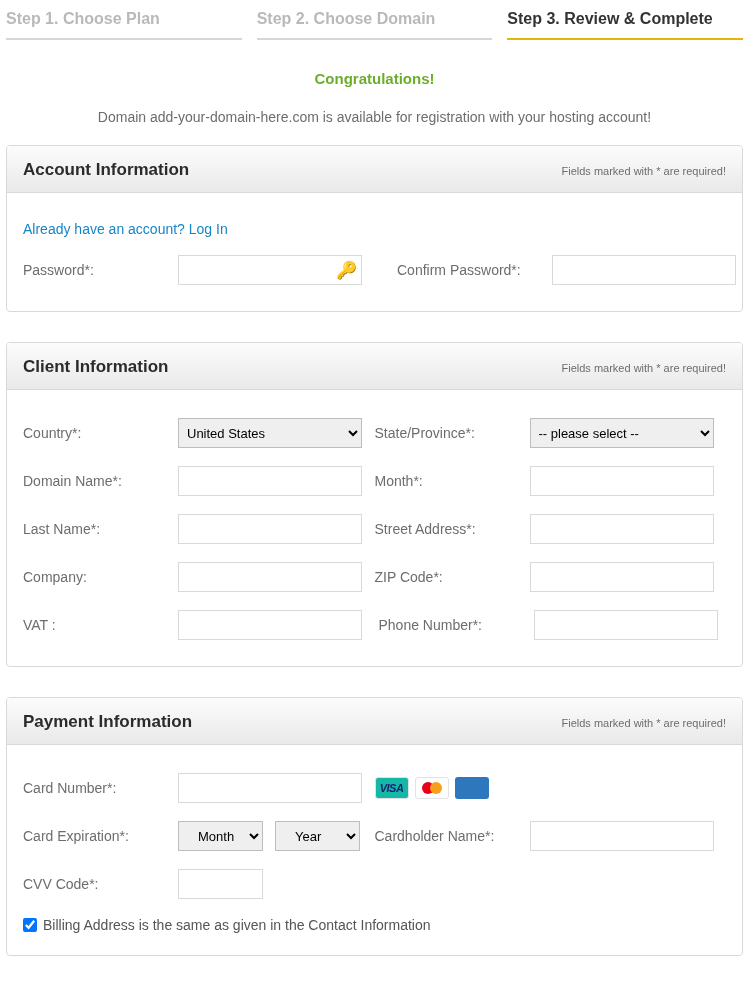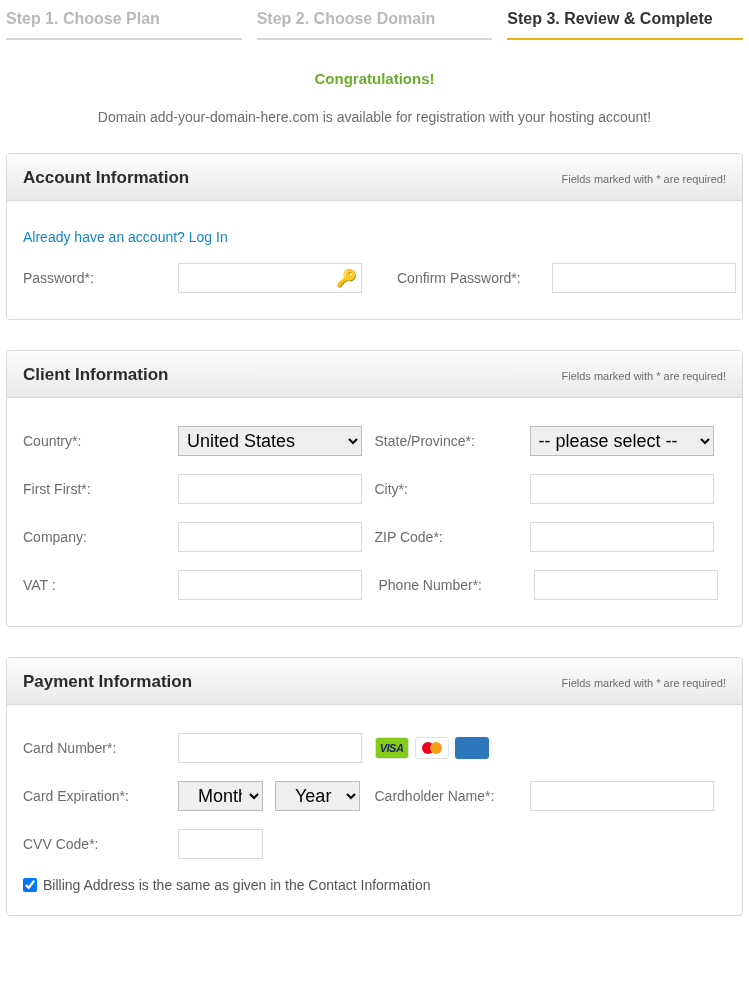--- a/index.html
+++ b/index.html
@@ -3,41 +3,41 @@
 <meta charset="utf-8">
 <style>
   *{box-sizing:border-box;margin:0;padding:0;}
   body{font-family:"Segoe UI",Arial,sans-serif;background:#fff;color:#333;width:749px;}
   .steps{display:flex;gap:15px;padding:0 6px 0 6px;}
   .step{flex:1;font-weight:700;font-size:16px;color:#b9b9b9;border-bottom:2px solid #d6d6d6;padding:10px 0 10px 0;}
   .step.active{color:#333;border-bottom:2px solid #eab308;}
   .intro{text-align:center;padding:30px 10px 20px 10px;}
   .congrats{color:#6cae2b;font-weight:700;font-size:15px;margin-bottom:22px;}
   .intro-sub{color:#6d6d6d;font-size:14px;}
-  .panel{border:1px solid #d9d9d9;border-radius:4px;margin:8px 6px 30px 6px;overflow:hidden;}
+  .panel{border:1px solid #d9d9d9;border-radius:4px;margin:0 6px 30px 6px;overflow:hidden;}
   .panel-header{background:linear-gradient(#fcfcfc,#e9e9e9);border-bottom:1px solid #d9d9d9;padding:14px 16px 12px 16px;display:flex;justify-content:space-between;align-items:baseline;}
   .panel-title{font-weight:700;font-size:17px;color:#2b2b2b;}
   .panel-note{font-size:11px;color:#6d6d6d;}
   .panel-body{padding:28px 16px 22px 16px;}
   .row{display:flex;margin-bottom:18px;}
   .col{flex:1;display:flex;align-items:center;}
   .lbl{width:155px;color:#6d6d6d;font-size:14px;flex-shrink:0;}
   .field{height:30px;border:1px solid #d9d9d9;padding:2px 6px;font-size:14px;color:#444;background:#fff;}
   .field.w180{width:184px;}
   .field.w85{width:85px;}
-  .sel{height:30px;border:1px solid #bdbdbd;background:#efefef;font-size:18px;padding:2px 4px;}
+  .sel{height:30px;border:1px solid #bdbdbd;background:#efefef;font-size:13px;padding:2px 4px;}
   .sel.w180{width:184px;}
   .sel.w85{width:85px;padding-left:15px;}
   .link{color:#1586c8;font-size:14px;text-decoration:none;}
   .pw-wrap{position:relative;width:184px;}
   .pw-wrap .field{width:100%;}
   .pw-icon{position:absolute;right:4px;top:50%;transform:translateY(-50%);font-size:17px;color:#111;pointer-events:none;}
   .cards{display:flex;gap:6px;align-items:center;}
   .card-badge{width:34px;height:22px;border-radius:3px;display:flex;align-items:center;justify-content:center;font-size:8px;font-weight:700;color:#fff;}
-  .visa{background:#84cc16;color:#1a1f71;border:1px solid #e2e2e2;font-style:italic;font-size:11px;letter-spacing:-.5px;}
+  .visa{background:#14b8a6;color:#1a1f71;border:1px solid #e2e2e2;font-style:italic;font-size:11px;letter-spacing:-.5px;}
   .mc{background:#fff;border:1px solid #e2e2e2;position:relative;}
   .mc::before,.mc::after{content:"";position:absolute;width:12px;height:12px;border-radius:50%;top:50%;transform:translateY(-50%);}
   .mc::before{background:#eb001b;left:6px;}
   .mc::after{background:#f79e1b;right:6px;}
   .amex{background:#2e77bc;}
   .chk-row{display:flex;align-items:center;gap:6px;font-size:14px;color:#555;margin-top:8px;}
   .chk{width:14px;height:14px;}
 </style>
 </head>
 <body>
@@ -95,25 +95,35 @@
       </div>
       <div class="col">
         <div class="lbl">State/Province*:</div>
         <select class="sel w180">
           <option>-- please select --</option>
         </select>
       </div>
     </div>
     <div class="row">
       <div class="col">
-        <div class="lbl">First First*:</div>
+        <div class="lbl">Domain Name*:</div>
         <input class="field w180" type="text" style="">
       </div>
       <div class="col">
-        <div class="lbl">City*:</div>
+        <div class="lbl">Month*:</div>
+        <input class="field w180" type="text" style="">
+      </div>
+    </div>
+    <div class="row">
+      <div class="col">
+        <div class="lbl">Last Name*:</div>
+        <input class="field w180" type="text" style="">
+      </div>
+      <div class="col">
+        <div class="lbl">Street Address*:</div>
         <input class="field w180" type="text" style="">
       </div>
     </div>
     <div class="row">
       <div class="col">
         <div class="lbl">Company:</div>
         <input class="field w180" type="text" style="">
       </div>
       <div class="col">
         <div class="lbl">ZIP Code*:</div>

